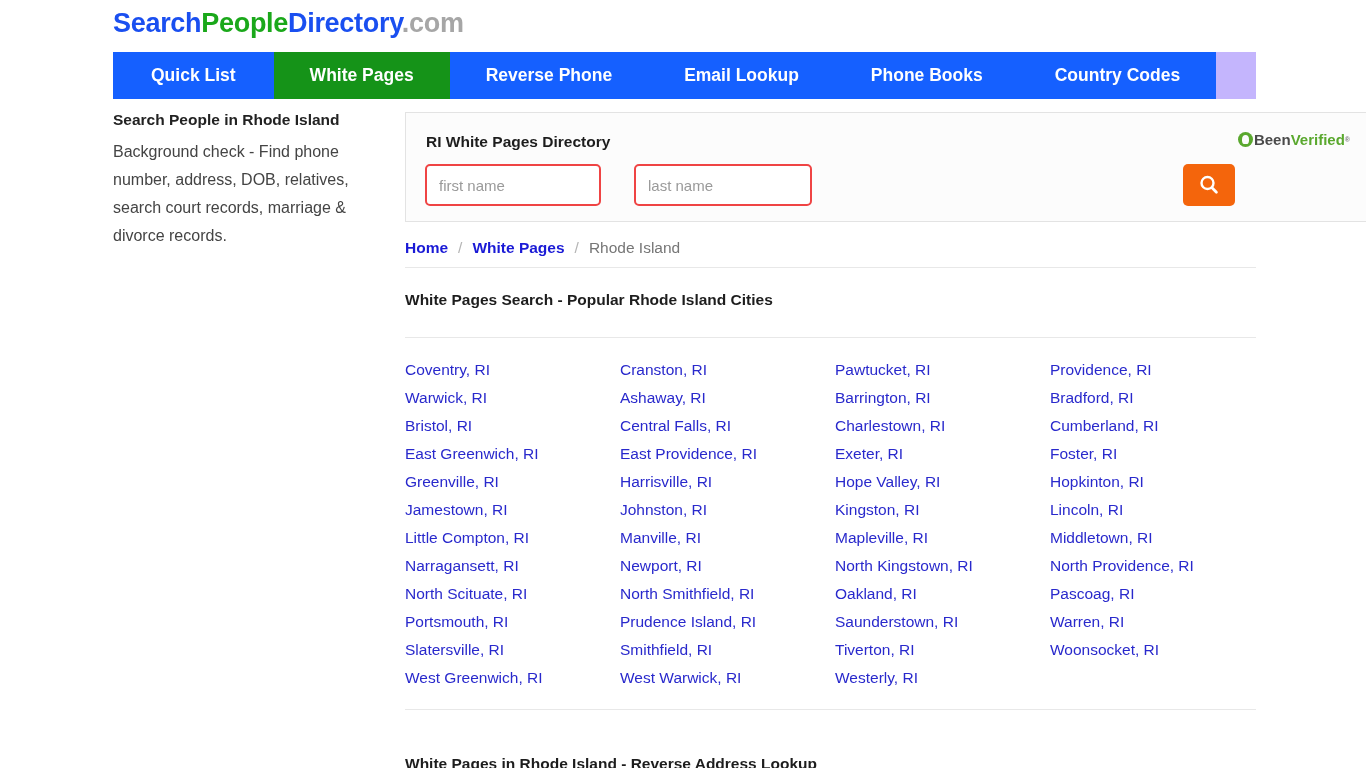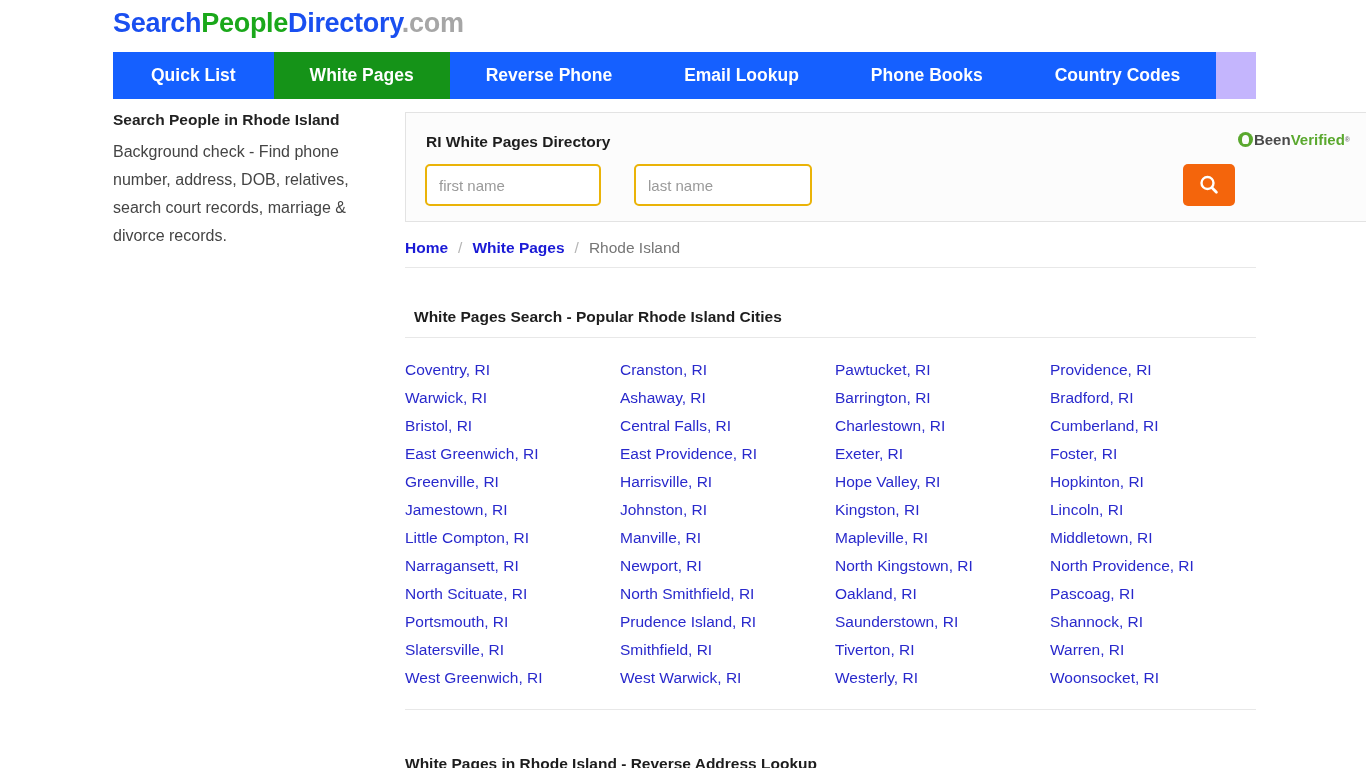--- a/index.html
+++ b/index.html
@@ -116,21 +116,21 @@
     border-radius: 50% 50% 40% 40%;
   }
   .bv-been { color: #4a4a4a; }
   .bv-verified { color: #5aa82e; }
   .bv-tm { font-size: 7px; vertical-align: super; color: #7a7a7a; }
 
   .name-input {
     position: absolute;
     top: 164px;
     height: 42px;
-    border: 2px solid #eab308;
+    border: 2px solid #ef4444;
     border-radius: 5px;
     background: #ffffff;
     font-size: 15px;
     color: #333333;
     padding: 0 12px;
     outline: none;
     font-family: "Liberation Sans", sans-serif;
   }
   .name-input::placeholder { color: #9a9a9a; }
   #first-name { left: 425px; width: 176px; }
@@ -179,21 +179,21 @@
   #divider-3 { top: 709px; }
 
   
   .section-heading {
     position: absolute;
     left: 405px;
     font-size: 15.5px;
     font-weight: bold;
     color: #1d1d1d;
   }
-  #heading-cities { top: 292px; margin-left: 9px; }
+  #heading-cities { top: 275px; }
   #heading-reverse { top: 739px; }
 
   
   .city-grid {
     position: absolute;
     left: 405px; top: 356px;
     width: 860px;
     display: flex;
   }
   .city-col {
@@ -314,21 +314,20 @@
     <div class="city-col">
       <a class="city-link">Providence,  RI</a>
       <a class="city-link">Bradford,  RI</a>
       <a class="city-link">Cumberland,  RI</a>
       <a class="city-link">Foster,  RI</a>
       <a class="city-link">Hopkinton,  RI</a>
       <a class="city-link">Lincoln,  RI</a>
       <a class="city-link">Middletown,  RI</a>
       <a class="city-link">North Providence,  RI</a>
       <a class="city-link">Pascoag,  RI</a>
-      <a class="city-link">Shannock,  RI</a>
       <a class="city-link">Warren,  RI</a>
       <a class="city-link">Woonsocket,  RI</a>
     </div>
   </div>
 
   <div class="divider" id="divider-3"></div>
 
   <h3 class="section-heading" id="heading-reverse">White Pages in Rhode Island - Reverse Address Lookup</h3>
 
 </div>

